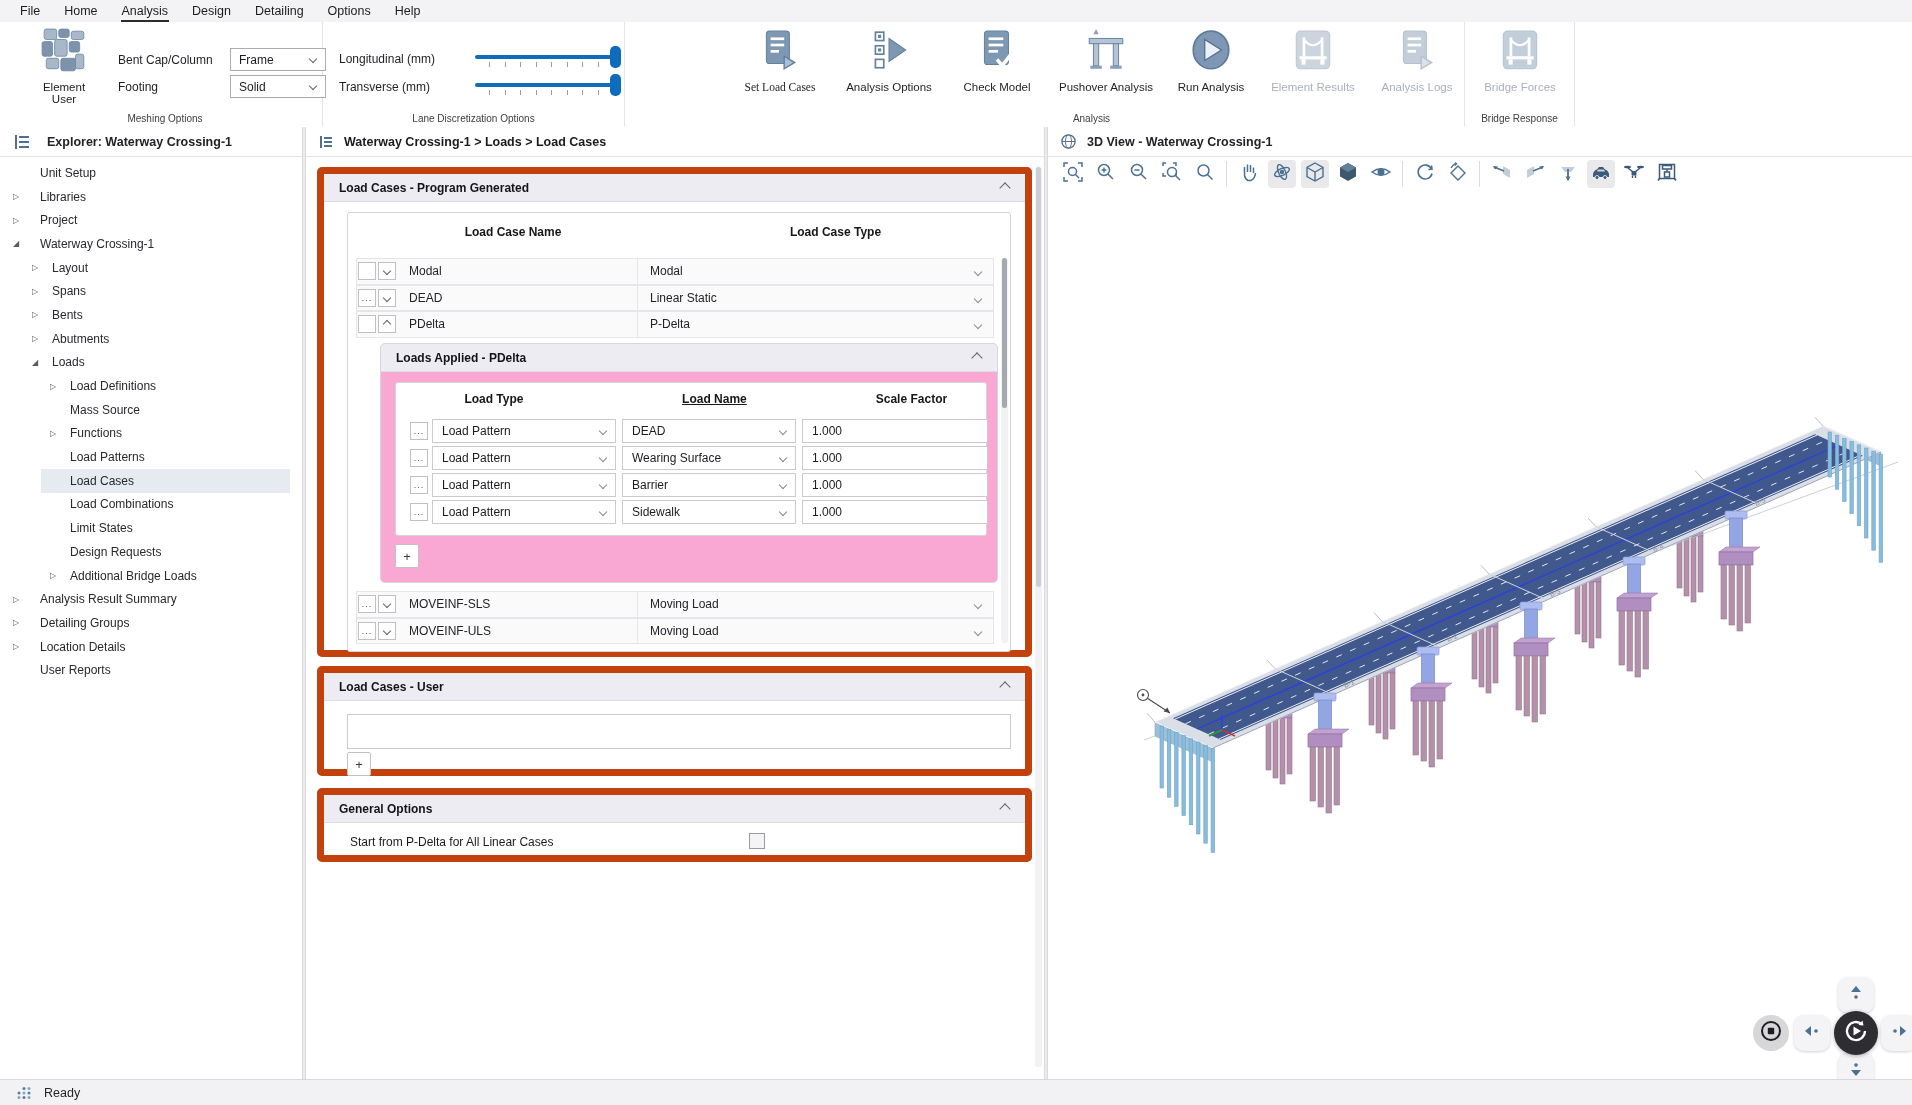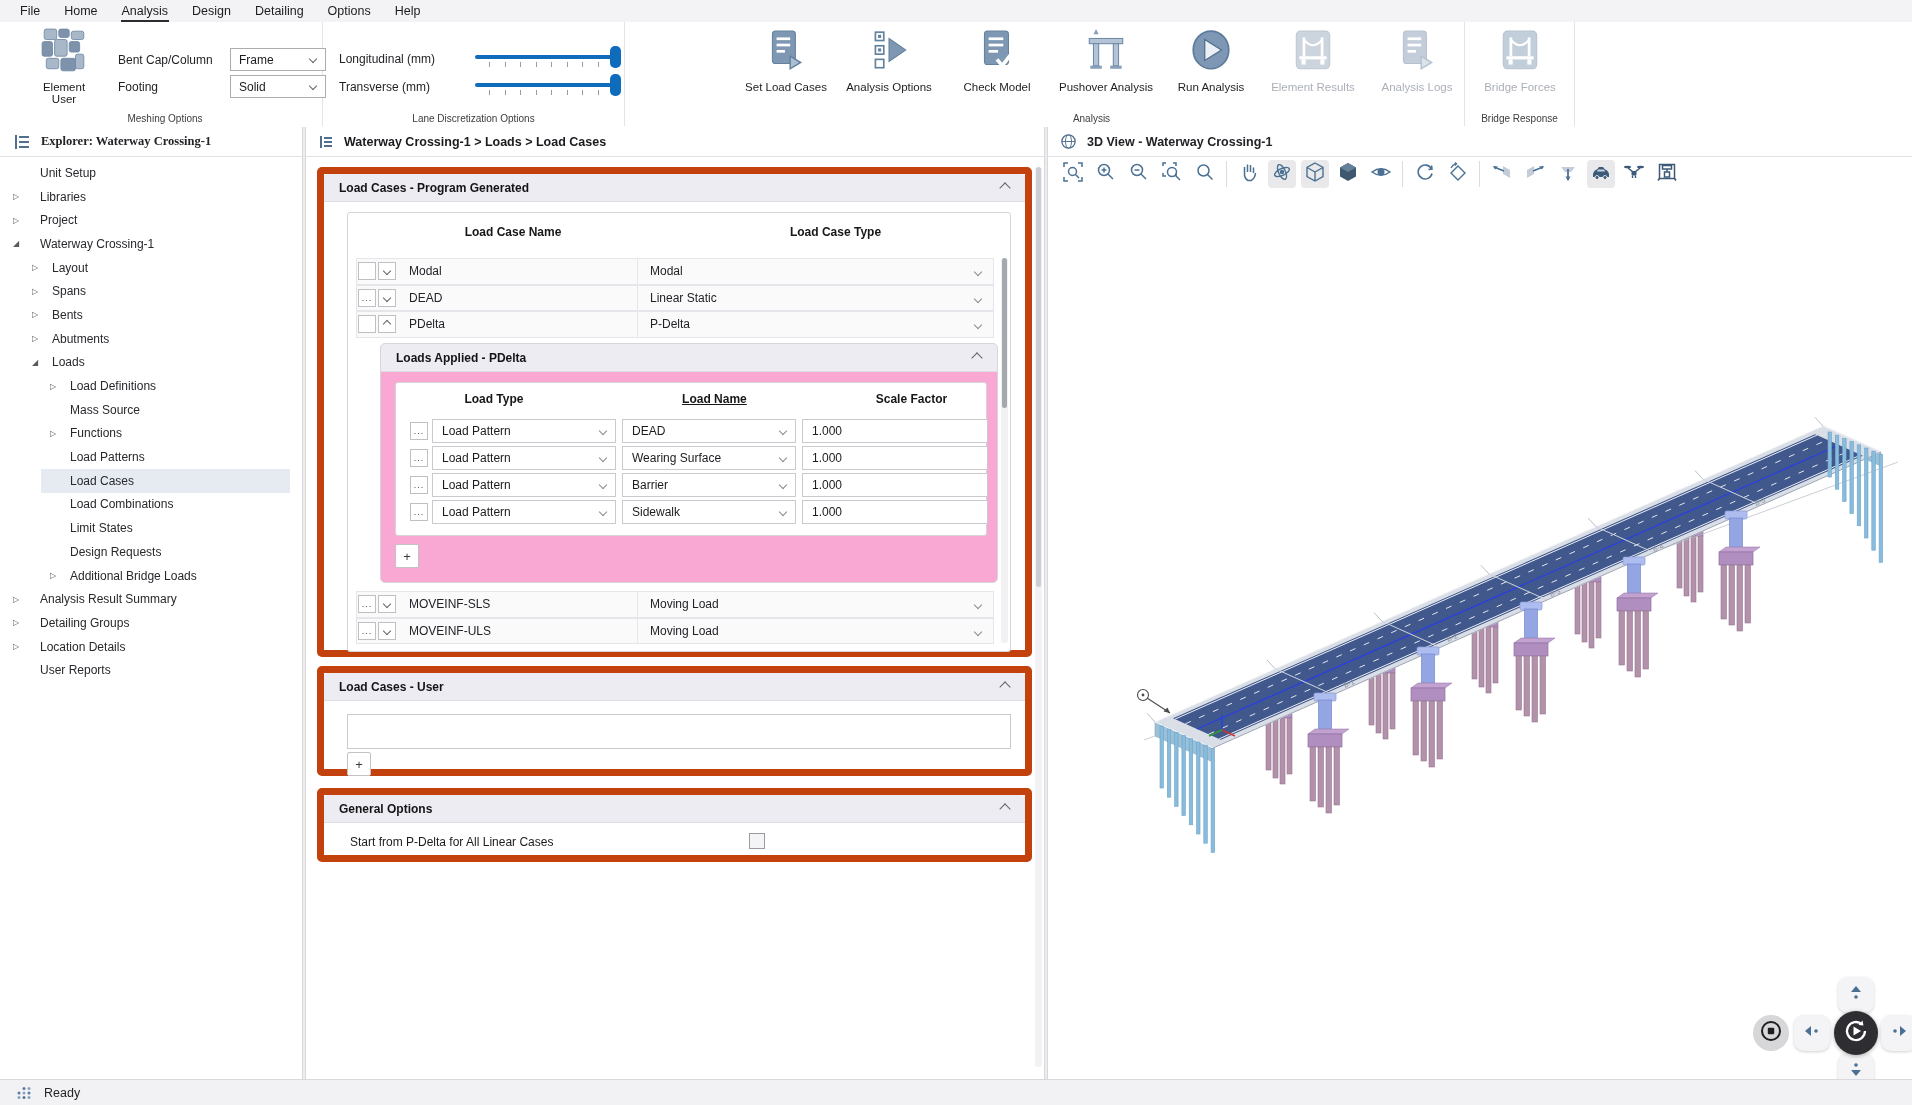--- a/index.html
+++ b/index.html
@@ -157,21 +157,21 @@
             <i></i>
             <i></i>
             <i></i>
           </div>
       </div>
       <div class="rgroup-label">Lane Discretization Options</div>
     </div>
 
 
     <div class="rgroup" style="left:719px;width:746px;">
-      <div class="rbtn" style="left:15px;">
+      <div class="rbtn" style="left:9px;font-family:Liberation Serif, serif;">
         <span class="ric"><svg width="42" height="46" viewBox="0 0 40 44">
           <rect x="7" y="3" width="22" height="31" rx="3" fill="#7e97b2" stroke="#64829e"></rect>
           <rect x="11" y="9" width="13" height="2.6" fill="#fff"></rect>
               <rect x="11" y="15" width="13" height="2.6" fill="#fff"></rect>
               <rect x="11" y="21" width="8" height="2.6" fill="#fff"></rect>
           <path d="M24,27 L34,33 L24,39 Z" fill="#aabfd4" stroke="#64829e" stroke-width="1.4"></path>
         </svg></span>
         <div class="rlabel">Set Load Cases</div>
       </div>
       <div class="rbtn" style="left:118px;">
@@ -258,21 +258,21 @@
   <div class="panel" style="left:0;width:302px;">
     <div class="panel-header">
       <span style="margin-left:13px;display:flex;">
           <svg width="18" height="18" viewBox="0 0 18 18">
         <rect x="2" y="2" width="2" height="14" fill="#51708e"></rect>
             <rect x="6" y="3" width="10" height="2" fill="#51708e"></rect>
         <rect x="6" y="8" width="10" height="2" fill="#51708e"></rect>
             <rect x="6" y="13" width="10" height="2" fill="#51708e"></rect>
       </svg>
         </span>
-      <span class="panel-title" style="margin-left:10px;font-family:Liberation Serif, serif;">Explorer: Waterway Crossing-1</span>
+      <span class="panel-title" style="margin-left:16px;">Explorer: Waterway Crossing-1</span>
     </div>
     <div id="tree">
       <div class="trow l0">
           <span class="tlabel">Unit Setup</span>
         </div>
       <div class="trow l0">
           <span class="arrow">▷</span>
           <span class="tlabel">Libraries</span>
         </div>
       <div class="trow l0">

